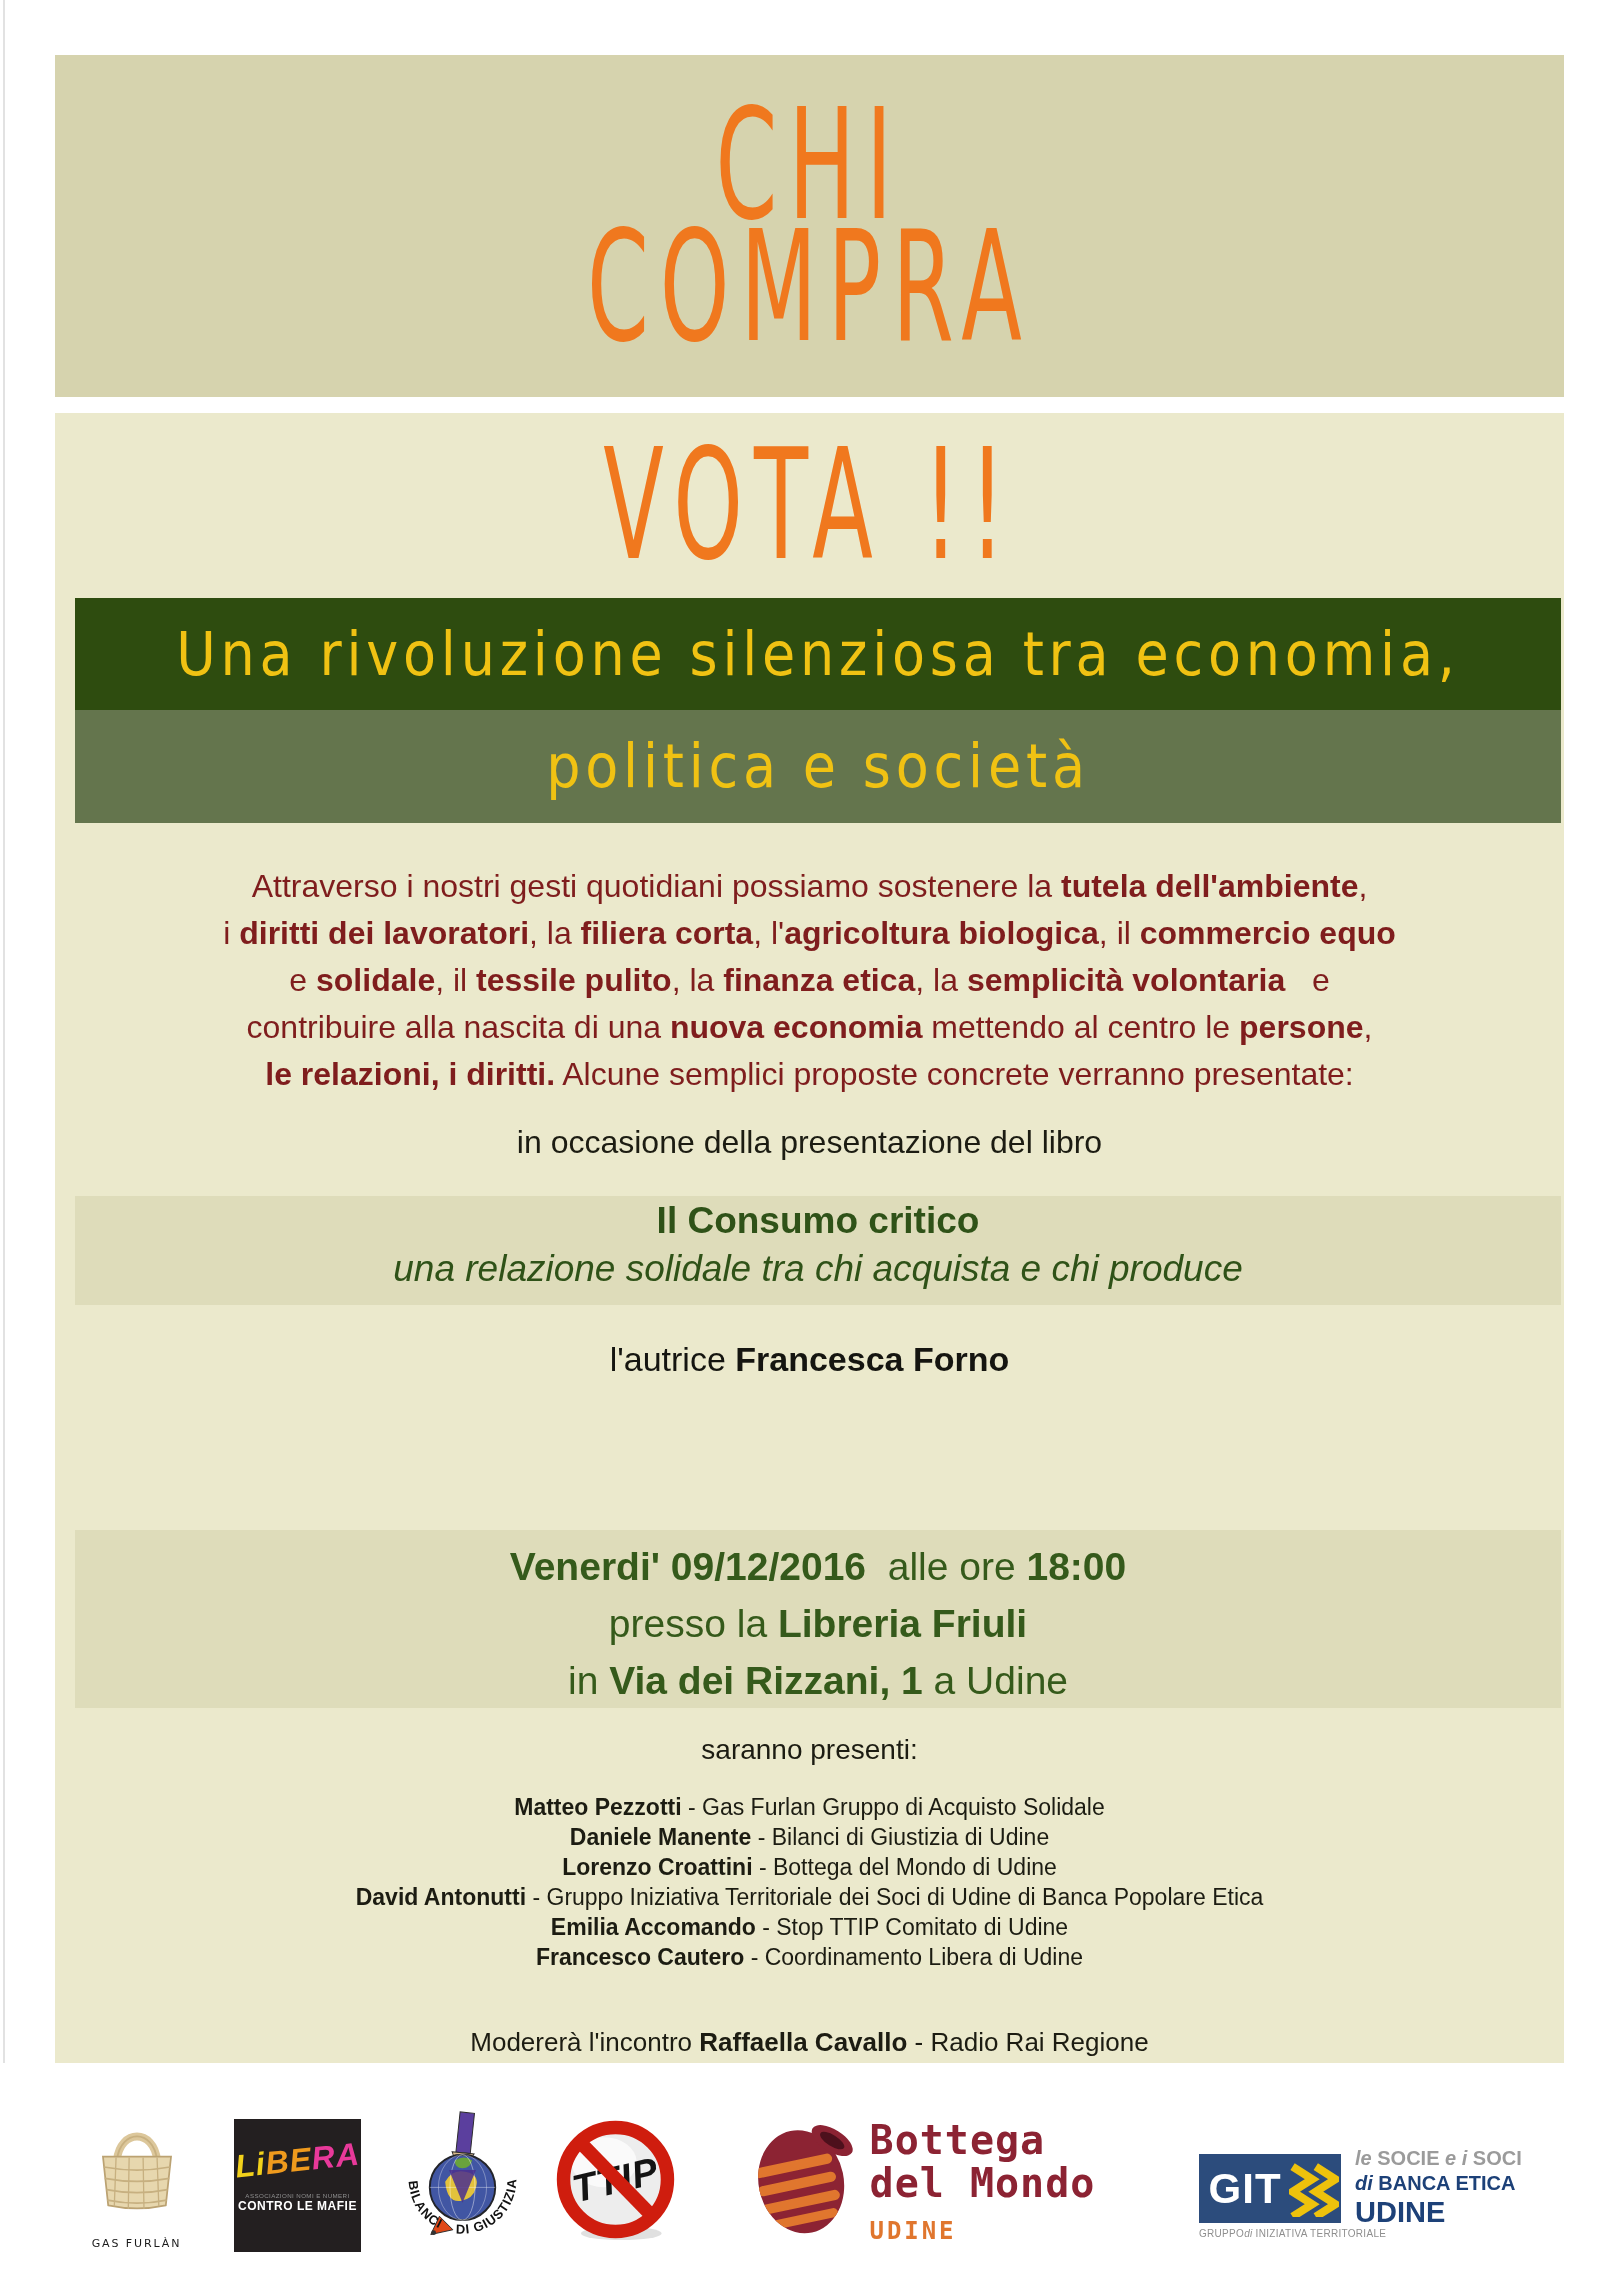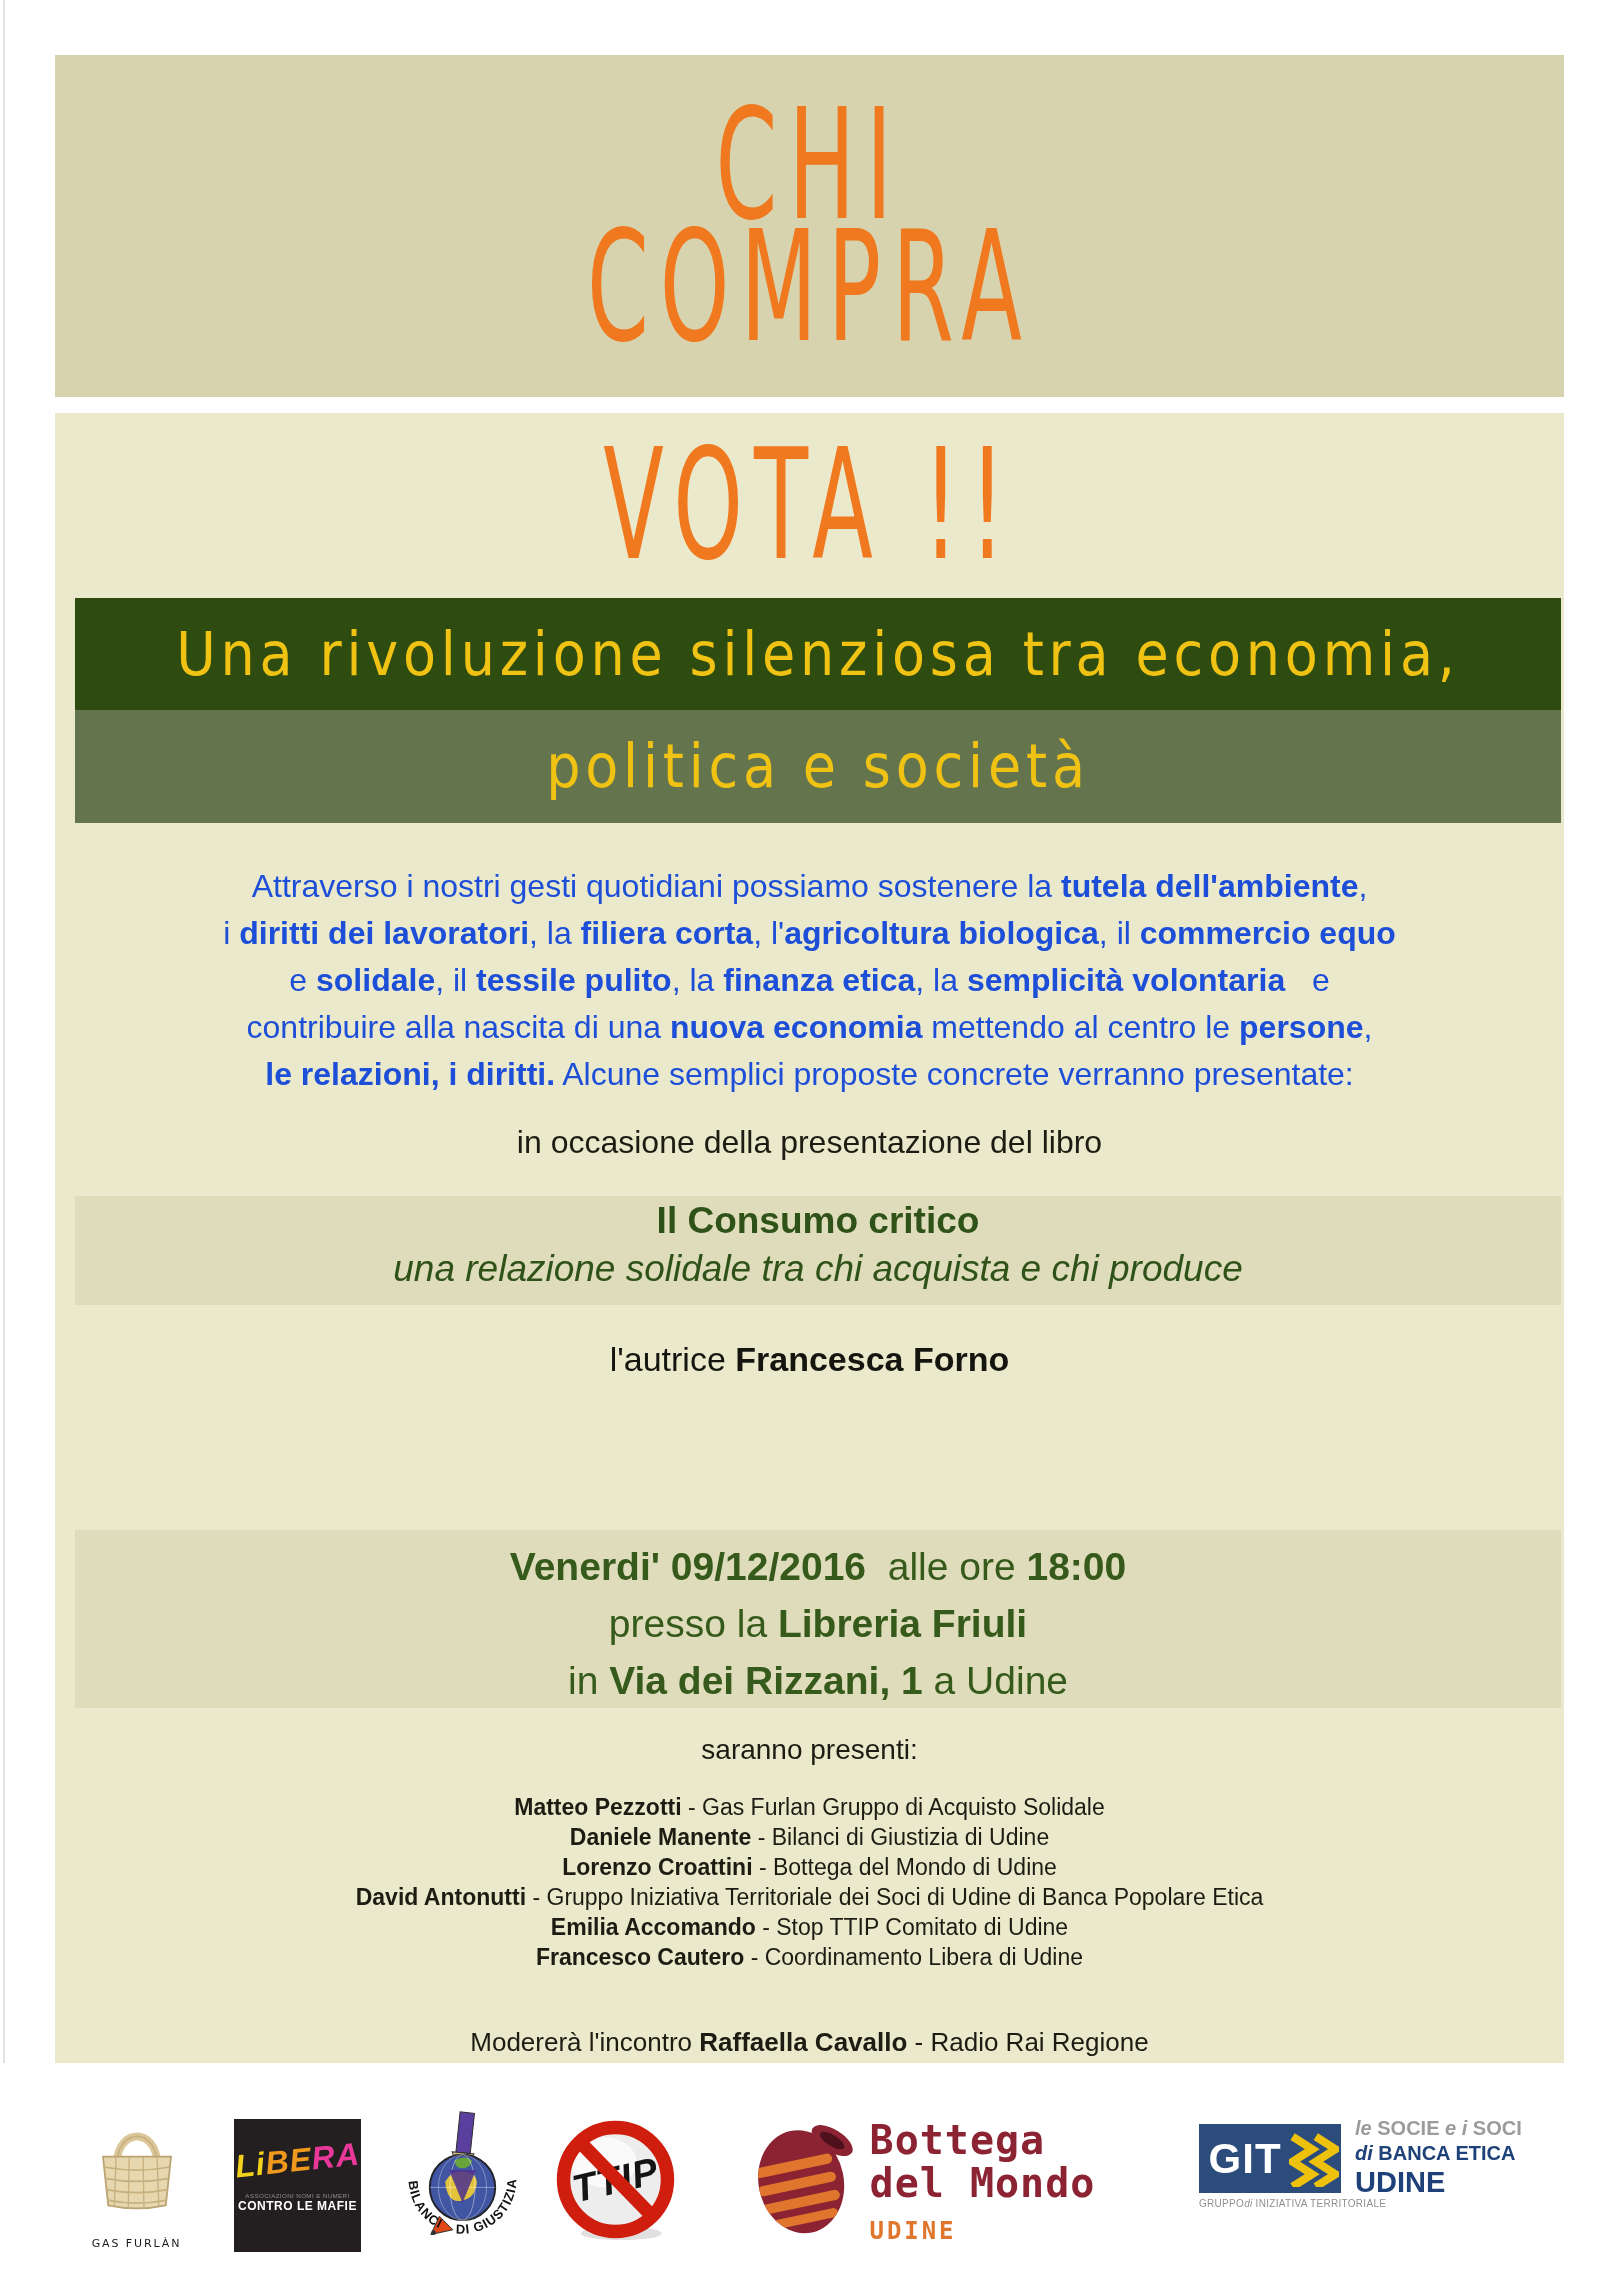--- a/index.html
+++ b/index.html
@@ -19,21 +19,21 @@
   .vota{position:absolute;top:0;left:0;width:100%;height:183px;display:flex;align-items:center;justify-content:center;}
 
   .banner{position:absolute;top:185px;left:20px;width:1486px;}
   .banner-row{display:flex;align-items:center;justify-content:center;}
   .banner-top{height:112px;background:#2e4c0f;}
   .banner-bottom{height:113px;background:#64754d;}
   .banner-text{font-family:"DejaVu Sans",sans-serif;color:#f0c213;font-size:54px;letter-spacing:4.8px;
                white-space:nowrap;display:inline-block;transform:scaleY(1.12);}
 
   .center-text{position:absolute;left:0;width:100%;text-align:center;}
-  .intro{top:450px;font-size:32px;line-height:47px;color:#1d4ed8;}
+  .intro{top:450px;font-size:32px;line-height:47px;color:#7f1d1d;}
   .rich{white-space:pre-wrap;}
   .occasion{top:711px;font-size:32px;color:#1c1c12;}
 
   .book-band{position:absolute;top:783px;left:20px;width:1486px;height:109px;background:#dedcba;
              text-align:center;padding-top:1px;box-sizing:border-box;}
   .book-title{font-size:37px;font-weight:bold;color:#2f5218;line-height:48px;}
   .book-subtitle{font-size:37px;font-style:italic;color:#2f5218;line-height:48px;}
 
   .author{top:927px;font-size:34px;color:#151510;}
   .author-desc{top:997px;font-size:32px;line-height:45px;color:#151510;}
@@ -61,21 +61,21 @@
   .libera-sub2{font-size:12px;font-weight:bold;color:#ffffff;letter-spacing:0.5px;}
 
   .logo-bilanci{left:399px;top:46px;width:127px;height:152px;}
   .logo-ttip{left:552px;top:53px;width:127px;height:127px;}
 
   .logo-bottega{left:747px;top:56px;display:flex;align-items:flex-start;}
   .bottega-text{margin-left:9.6px;font-family:"DejaVu Sans Mono",monospace;font-weight:bold;color:#8c2333;}
   .bottega-line{font-size:40px;line-height:43px;letter-spacing:1px;}
   .bottega-city{margin-top:11.5px;font-size:24px;letter-spacing:2.9px;color:#e0762e;}
 
-  .logo-git{left:1199px;top:61px;}
+  .logo-git{left:1199px;top:91px;}
   .git-box{width:142px;height:69px;background:#2c4c7c;display:flex;align-items:center;padding-left:9.6px;box-sizing:border-box;}
   .git-acronym{color:#ffffff;font-size:42px;font-weight:bold;letter-spacing:1px;}
   .git-caption{margin-top:4.8px;font-size:10px;color:#8f8f8f;white-space:nowrap;letter-spacing:0.3px;}
   .git-right{position:absolute;left:156px;top:-7.7px;width:192px;}
   .git-r1{font-size:20px;font-weight:bold;color:#9b9b9b;line-height:25px;white-space:nowrap;}
   .git-r2{font-size:20px;font-weight:bold;color:#1d4178;line-height:25px;white-space:nowrap;}
   .git-r3{font-size:29px;font-weight:bold;color:#1d4178;line-height:33px;}
 </style>
 </head>
 <body>

